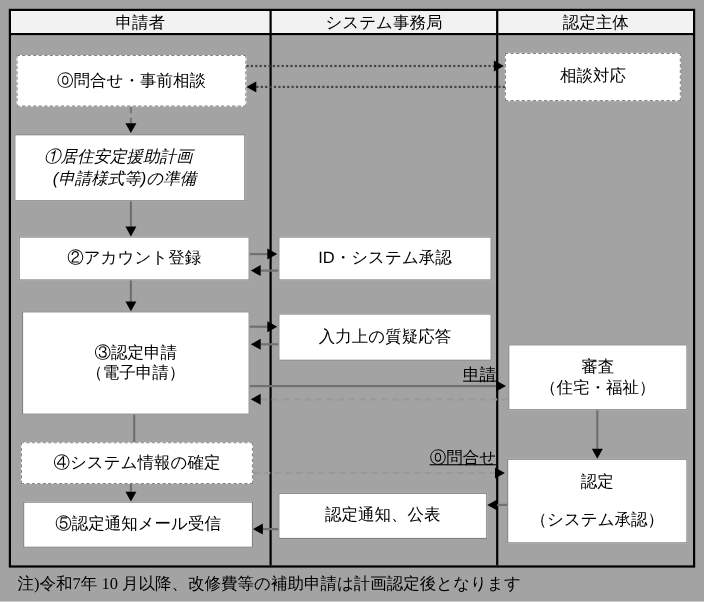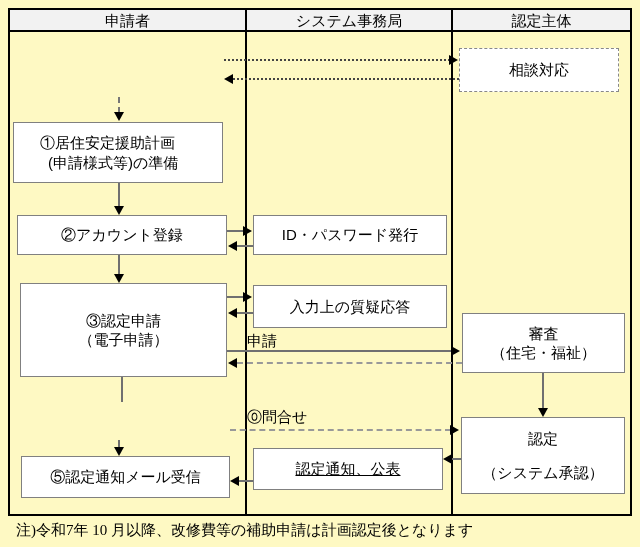--- a/index.html
+++ b/index.html
@@ -1,16 +1,16 @@
 <!DOCTYPE html>
 <html lang="ja"><head>
 <meta charset="utf-8">
 <style>
   html,body{margin:0;padding:0;background:#fff;}
-  #canvas{position:relative;width:640px;height:547px;background:#fef9c3;
+  #canvas{position:relative;width:640px;height:547px;background:#a3a3a3;
           font-family:"Liberation Sans",sans-serif;color:#000;overflow:hidden;}
   .abs{position:absolute;}
   
   #frame{left:8px;top:8px;width:624px;height:508px;border:2px solid #000;box-sizing:border-box;}
   .vdiv{width:2px;top:10px;height:504px;background:#000;}
   #header-bg{left:10px;top:10px;width:620px;height:20px;background:#f2f2f2;border-bottom:2px solid #000;}
   .lane-label{top:11px;height:20px;line-height:20px;text-align:center;font-size:15px;}
   
   .bx{box-sizing:border-box;border:1px solid #808080;background:#fff;display:flex;
       flex-direction:column;align-items:center;justify-content:center;text-align:center;
@@ -21,66 +21,72 @@
   
   .hl{height:0;border-top:2px solid #707070;}
   .vl{width:0;border-left:2px solid #707070;}
   .hl.dot{border-top:2px dotted #444;}
   .hl.dash{border-top:2px dashed #999;}
   .vl.dash{border-left:2px dashed #777;}
   .ah{width:0;height:0;}
   .ah.r{border-top:5px solid transparent;border-bottom:5px solid transparent;border-left:9px solid #000;}
   .ah.l{border-top:5px solid transparent;border-bottom:5px solid transparent;border-right:9px solid #000;}
   .ah.d{border-left:5px solid transparent;border-right:5px solid transparent;border-top:9px solid #000;}
-  .edge-label{font-size:15px;text-align:left;line-height:16px;}
+  .edge-label{font-size:15px;text-align:right;line-height:16px;text-decoration:underline;}
   #note{left:16px;top:521px;font-size:15px;font-family:"Liberation Serif",serif;}
 </style>
 </head>
 <body>
 
 <div id="canvas">
 
   <div class="abs" id="frame"></div>
   <div class="abs" id="header-bg"></div>
   <div class="abs vdiv" style="left:245px;"></div>
   <div class="abs vdiv" style="left:451px;"></div>
 
   <div class="abs lane-label" style="left:10px;width:235px;">申請者</div>
   <div class="abs lane-label" style="left:247px;width:204px;">システム事務局</div>
   <div class="abs lane-label" style="left:453px;width:177px;">認定主体</div>
 
+  <div class="abs bx dashed" style="left:15px;top:50px;width:209px;height:47px;">
+    <span>⓪問合せ・事前相談</span>
+  </div>
 
-  <div class="abs bx leftText" style="left:13px;top:122px;width:210px;height:61px;">
+  <div class="abs bx leftText" style="left:13px;top:122px;width:210px;height:61px;font-style:italic;">
     <span>①居住安定援助計画</span>
     <span class="indent2">(申請様式等)の準備</span>
   </div>
 
   <div class="abs bx" style="left:17px;top:215px;width:210px;height:40px;text-align:center;">
     <span>②アカウント登録</span>
   </div>
 
   <div class="abs bx" style="left:20px;top:283px;width:207px;height:94px;">
     <span>③認定申請</span>
     <span>（電子申請）</span>
   </div>
 
+  <div class="abs bx dashed" style="left:19px;top:402px;width:211px;height:38px;">
+    <span>④システム情報の確定</span>
+  </div>
 
   <div class="abs bx" style="left:21px;top:456px;width:209px;height:42px;">
     <span>⑤認定通知メール受信</span>
   </div>
 
   <div class="abs bx" style="left:253px;top:215px;width:194px;height:40px;">
-    <span>ID・パスワード発行</span>
+    <span>ID・システム承認</span>
   </div>
 
   <div class="abs bx" style="left:253px;top:285px;width:194px;height:43px;">
     <span>入力上の質疑応答</span>
   </div>
 
-  <div class="abs bx" style="left:253px;top:448px;width:190px;height:42px;text-decoration:underline;">
+  <div class="abs bx" style="left:253px;top:448px;width:190px;height:42px;">
     <span>認定通知、公表</span>
   </div>
 
   <div class="abs bx dashed" style="left:459px;top:48px;width:160px;height:44px;">
     <span>相談対応</span>
   </div>
 
   <div class="abs bx" style="left:462px;top:313px;width:163px;height:60px;">
     <span>審査</span>
     <span>（住宅・福祉）</span>

